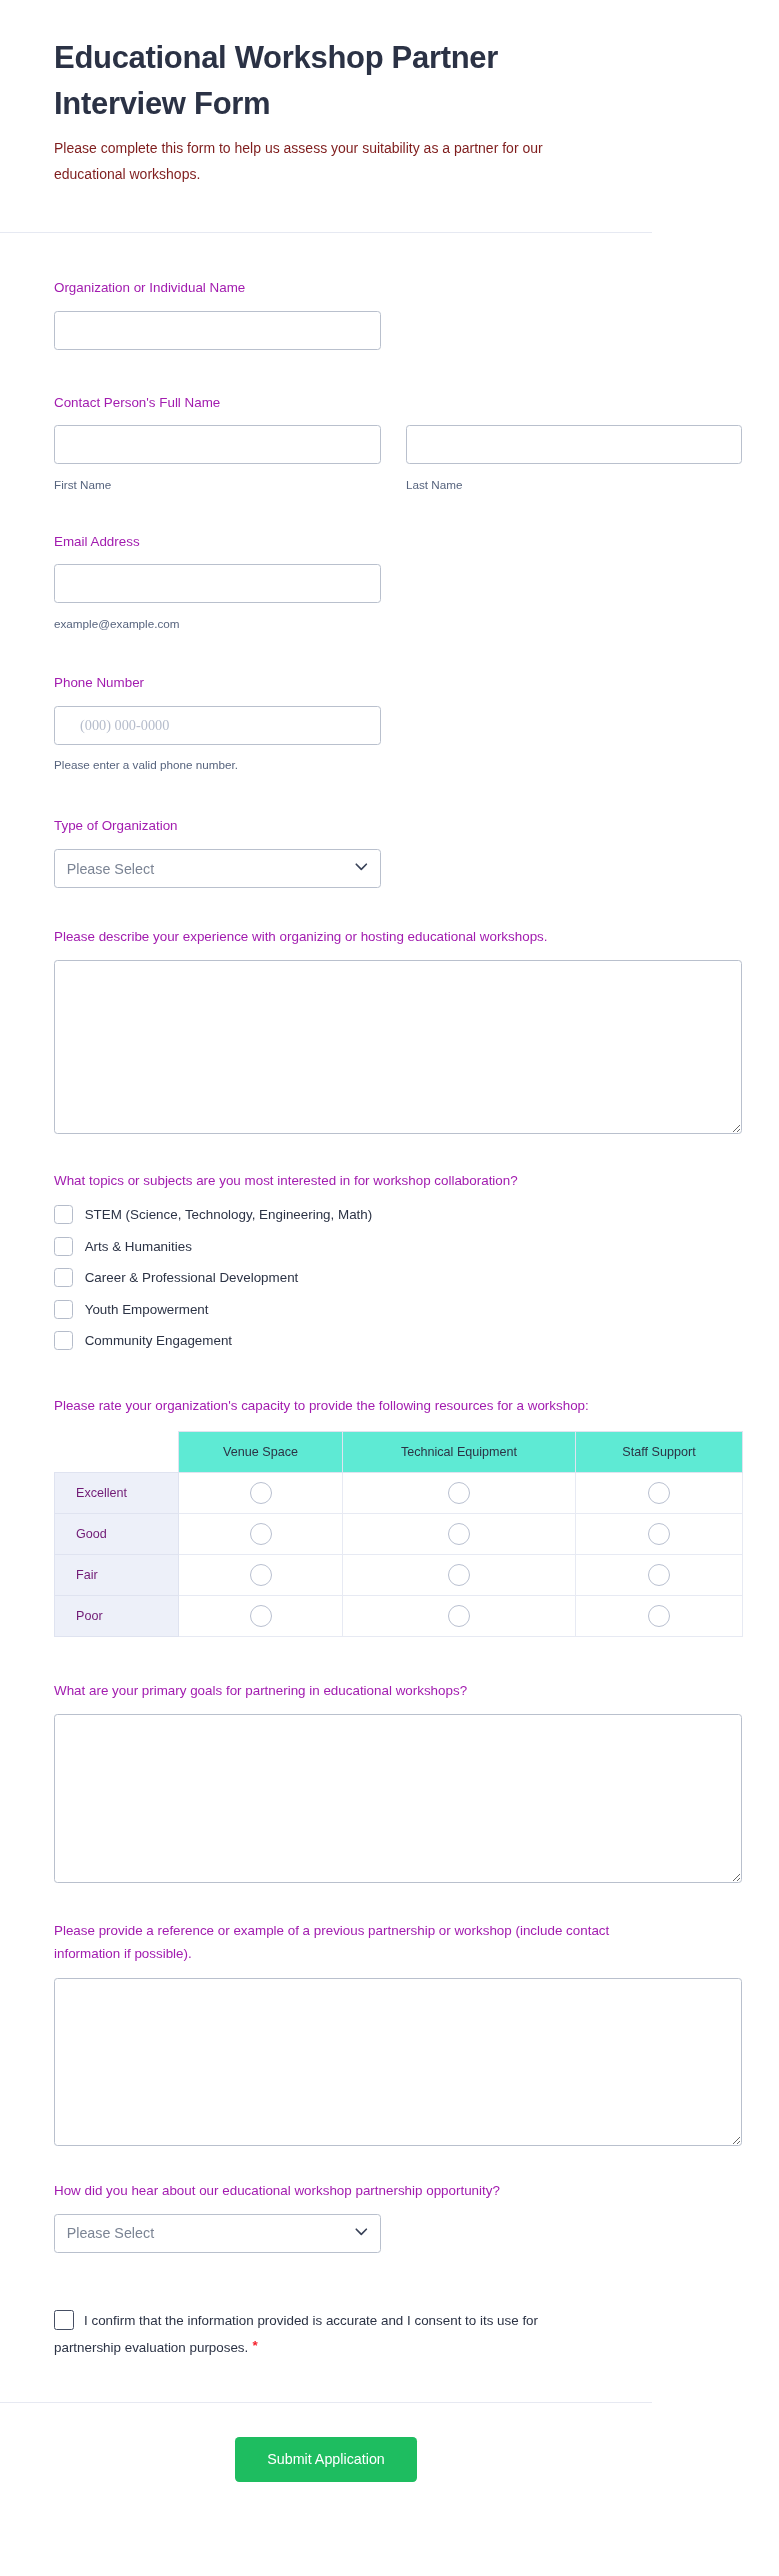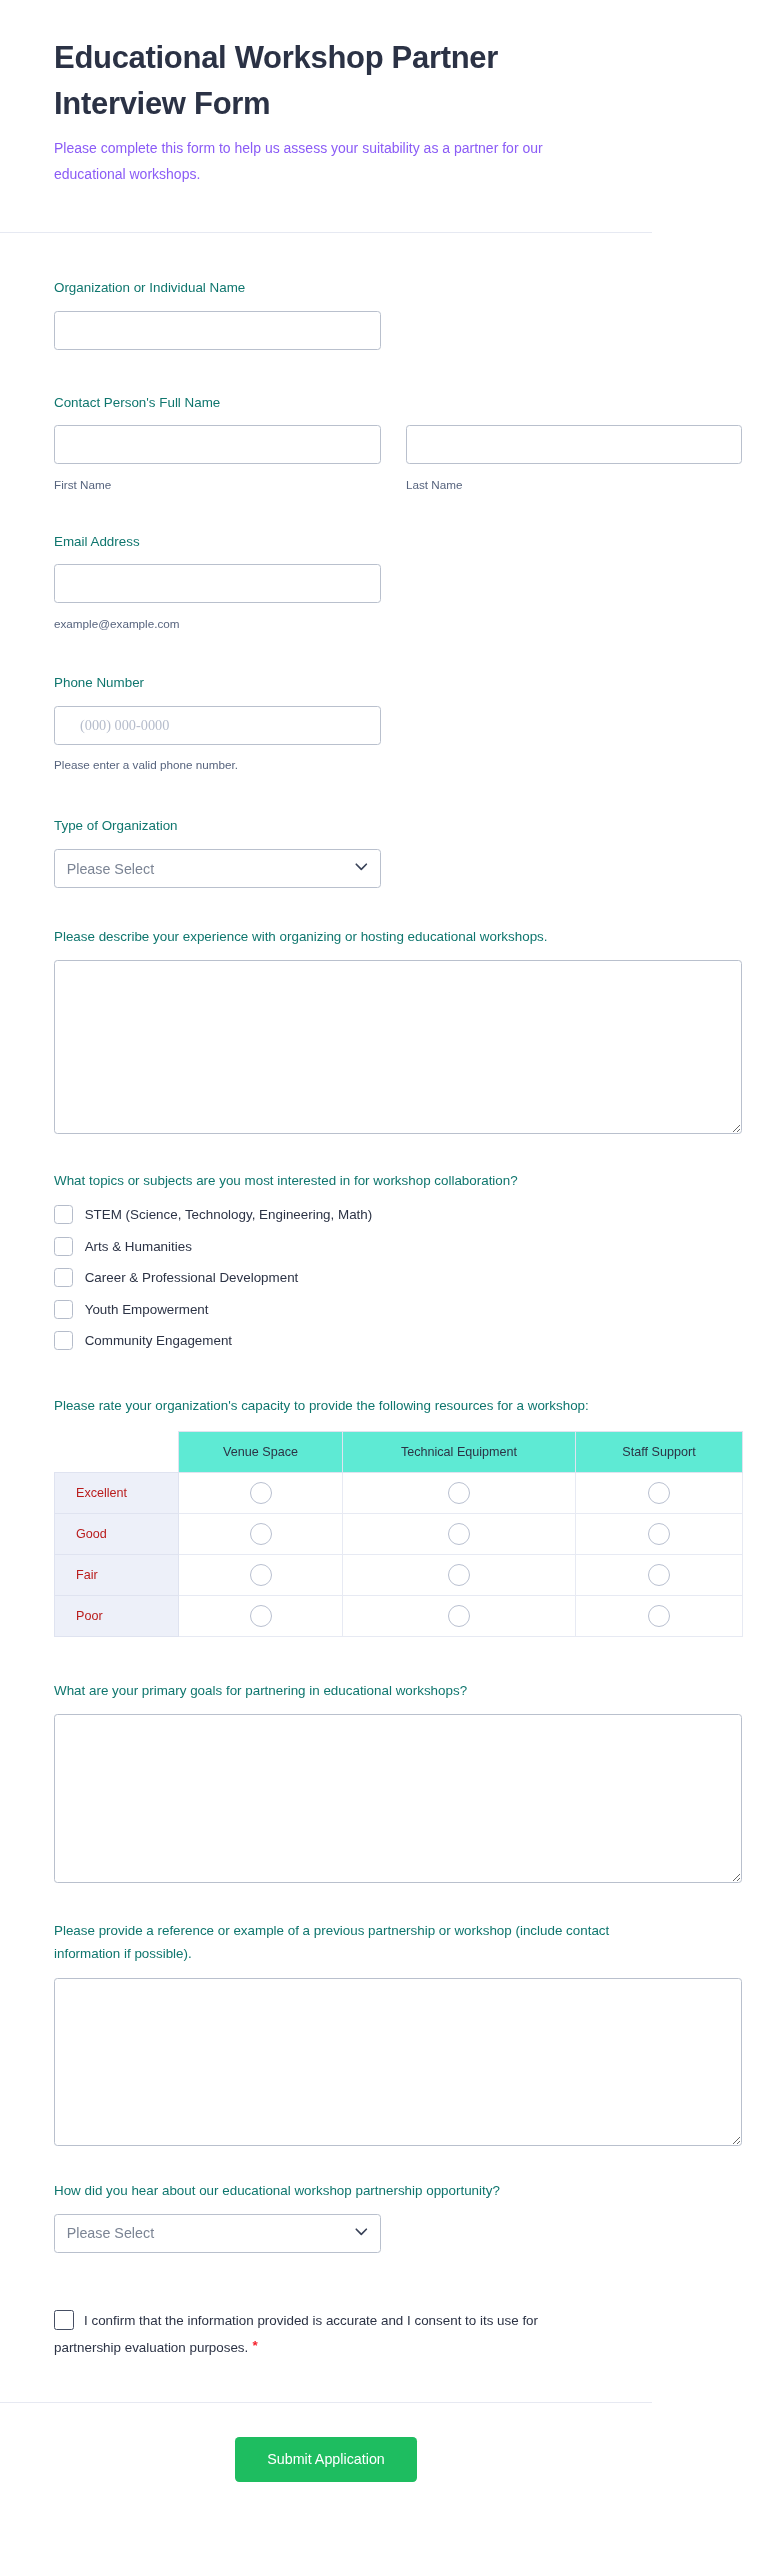--- a/index.html
+++ b/index.html
@@ -28,32 +28,32 @@
     line-height: 46px;
     font-weight: 700;
     letter-spacing: -0.3px;
     color: #2b3245;
   }
   .form-subtitle {
     margin-top: 8.4px;
     max-width: 587px;
     font-size: 14px;
     line-height: 26px;
-    color: #8b5cf6;
+    color: #7f1d1d;
   }
 
   
   .form-body { padding: 44px 37px 0 54px; }
   .field { margin-bottom: 38px; }
   .field-label {
     display: block;
     font-size: 13.4px;
     font-weight: 500;
     line-height: 21px;
-    color: #0f766e;
+    color: #a21caf;
     margin-bottom: 12.6px;
   }
   .field-label.two-line { line-height: 23.5px; }
 
   .text-input, .select-input, .area-input {
     font-family: "Liberation Sans", sans-serif;
     font-size: 14.3px;
     color: #2c3345;
     background: #fff;
     border: 0.8px solid #b9c0cd;
@@ -115,21 +115,21 @@
     font-weight: 500;
     color: #2c3345;
     text-align: center;
   }
   .matrix td.row-label {
     background: #edf0f9;
     border: 0.8px solid #dfe3f0;
     height: 41px;
     font-size: 12.6px;
     padding-left: 21px;
-    color: #b91c1c;
+    color: #701a75;
     margin-top: 16px;
   }
   .matrix td.radio-cell {
     border: 0.8px solid #e7eaf3;
     background: #fff;
     text-align: center;
     vertical-align: middle;
     height: 41px;
   }
   .radio {

